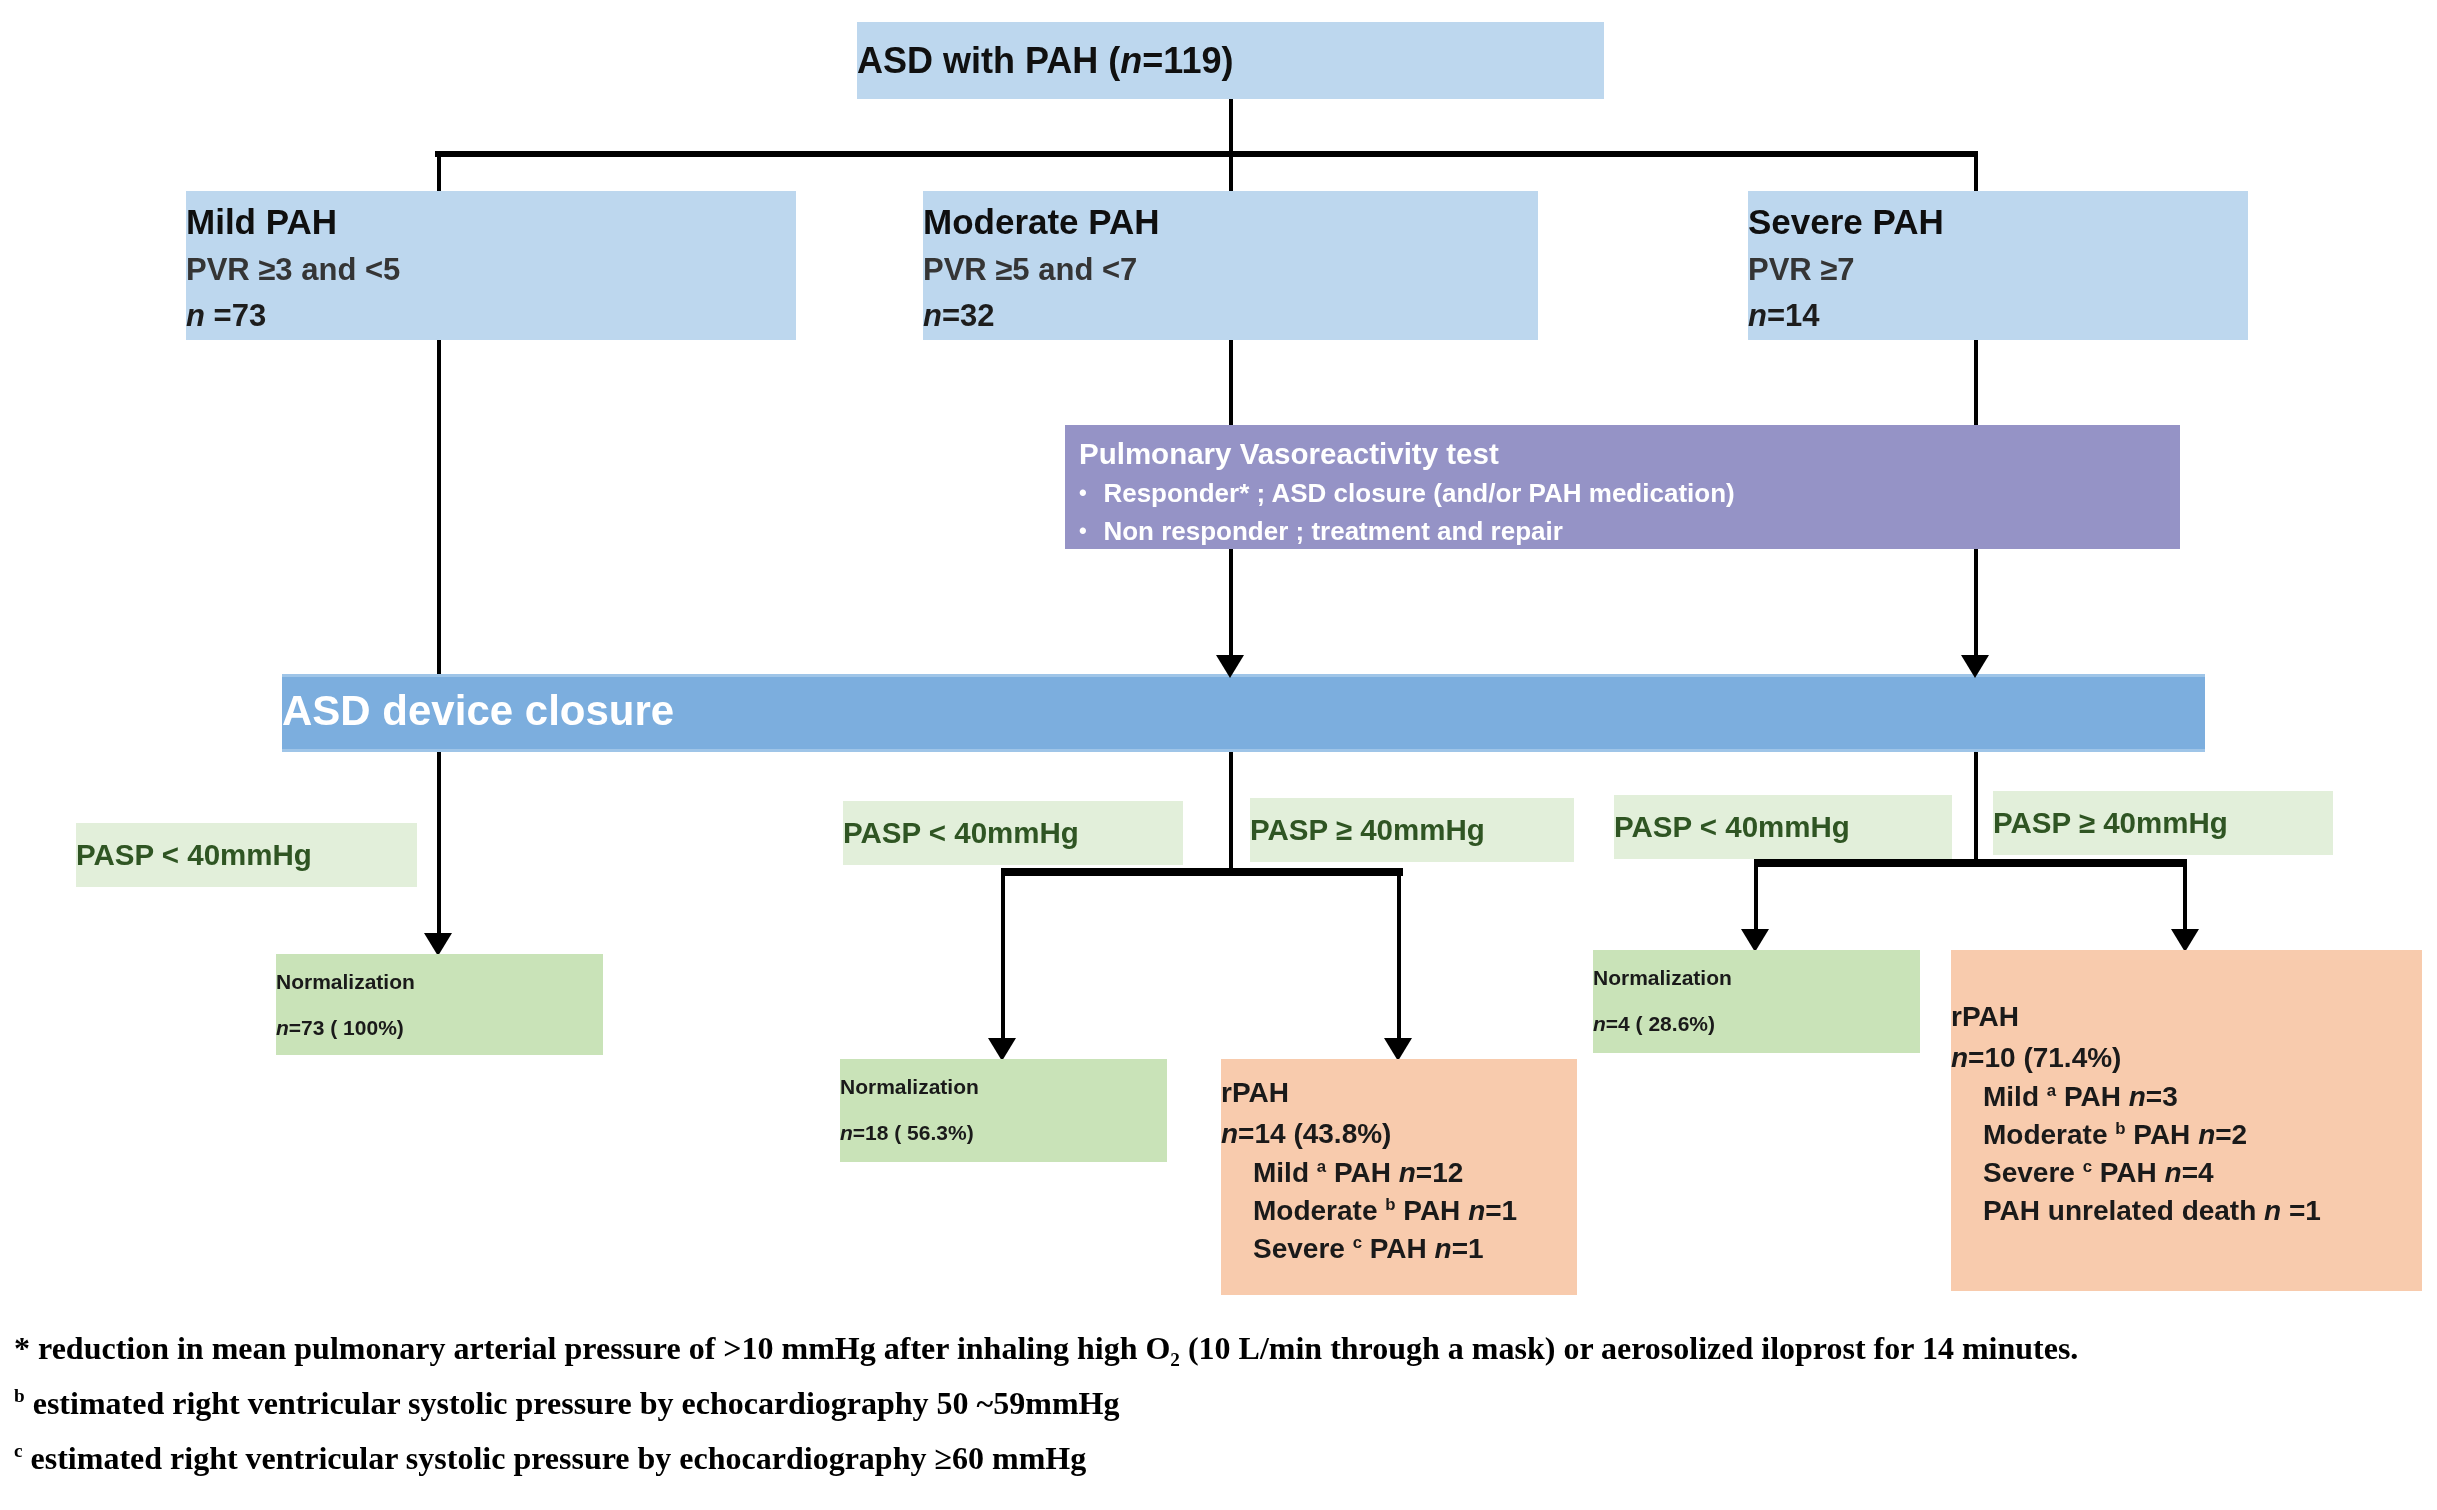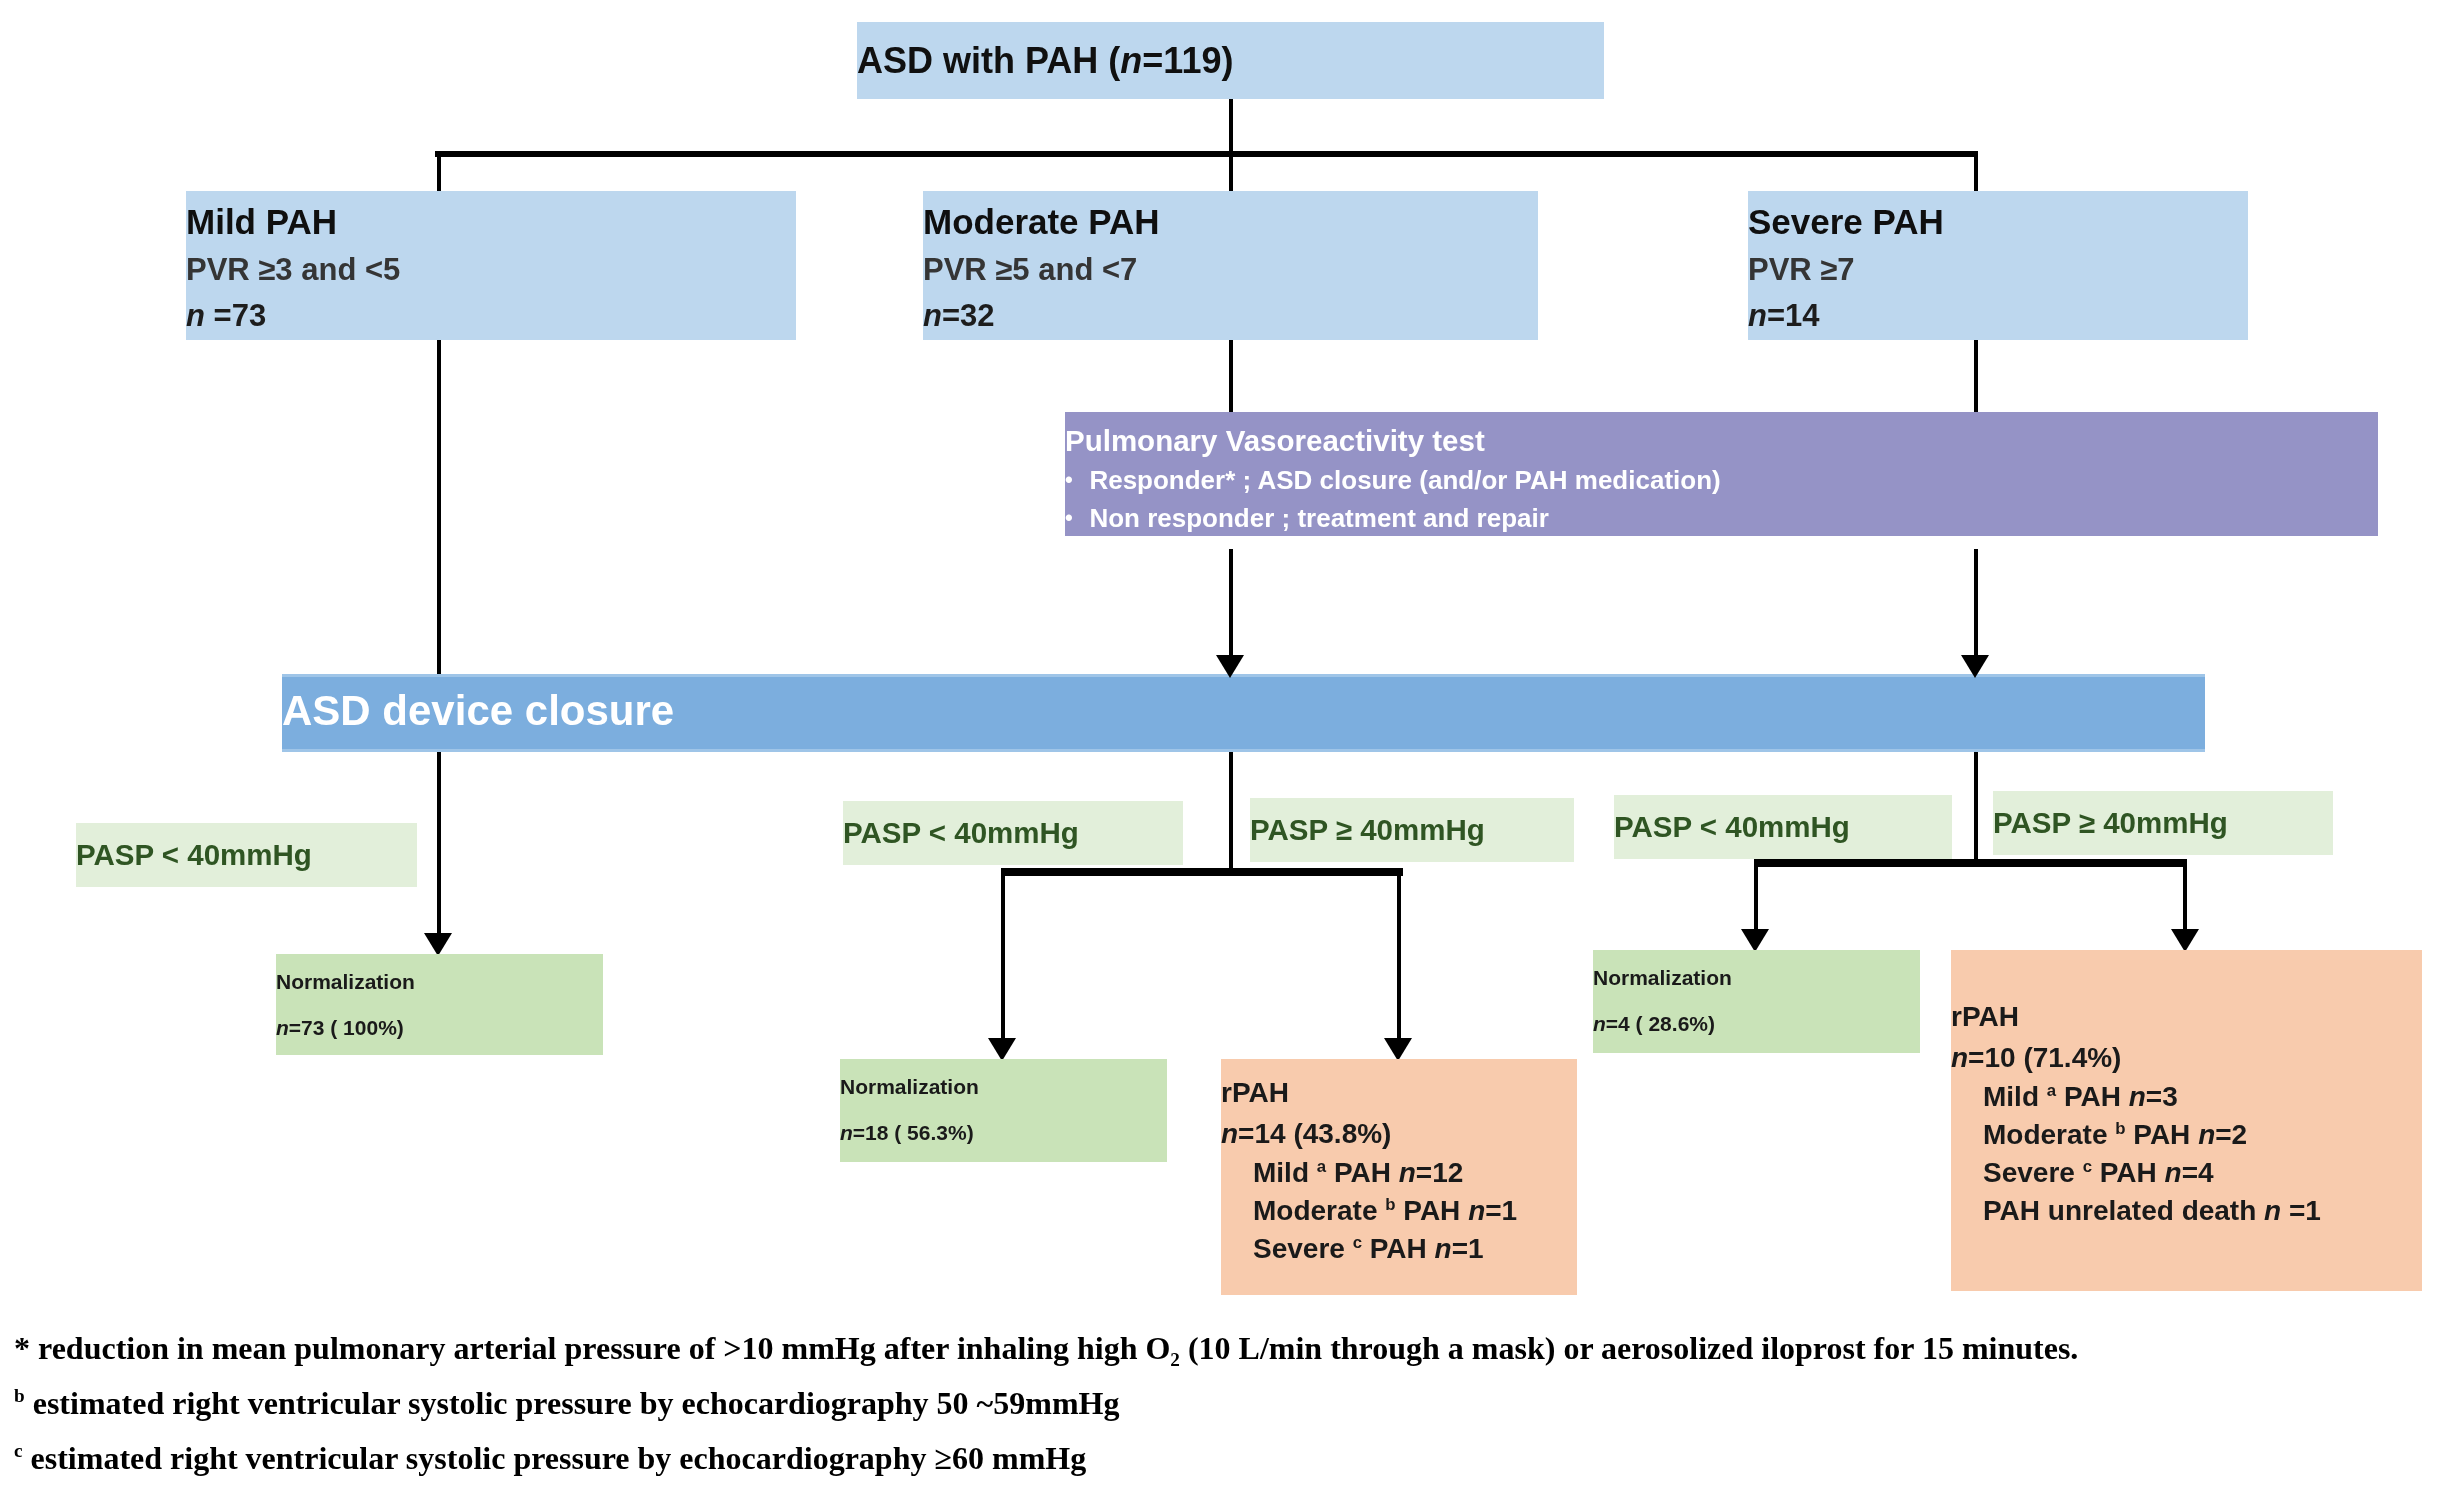--- a/index.html
+++ b/index.html
@@ -61,21 +61,21 @@
   <div class="box blue" style="left:1724px;top:191px;width:500px;height:149px;margin-left:24px;">
     <div class="br-title">Severe PAH</div>
     <div class="br-crit">PVR ≥7</div>
     <div class="br-n"><span class="it">n</span><span>=14</span></div>
   </div>
 
   <div class="vline" style="left:437px;top:340px;width:3.8px;height:335px;"></div>
   <div class="vline" style="left:1229px;top:340px;width:3.8px;height:85px;"></div>
   <div class="vline" style="left:1974px;top:340px;width:3.8px;height:85px;"></div>
 
-  <div class="box purple" style="left:1065px;top:412px;width:1313px;height:124px;">
+  <div class="box purple" style="left:1065px;top:425px;width:1115px;height:124px;padding-left:14px;">
     <div class="pv-title">Pulmonary Vasoreactivity test</div>
     <div class="pv-bullet"><span class="pv-dot">•</span><span>Responder* ; ASD closure (and/or PAH medication)</span></div>
     <div class="pv-bullet"><span class="pv-dot">•</span><span>Non responder ; treatment and repair</span></div>
   </div>
 
   <div class="vline" style="left:1229px;top:549px;width:3.8px;height:106px;"></div>
   <div class="vline" style="left:1974px;top:549px;width:3.8px;height:106px;"></div>
 
   <div class="box banner" style="left:282px;top:674px;width:1923px;height:78px;">
     <div class="banner-label">ASD device closure</div>
@@ -132,19 +132,19 @@
   <div class="box orange" style="left:1951px;top:950px;width:471px;height:341px;padding-top:46px;">
     <div class="rp-line"><span>rPAH</span></div>
     <div class="rp-line"><span class="it">n</span><span>=10 (71.4%)</span></div>
     <div class="rp-sub"><span>Mild </span><sup>a</sup><span> PAH </span><span class="it">n</span><span>=3</span></div>
     <div class="rp-sub"><span>Moderate </span><sup>b</sup><span> PAH </span><span class="it">n</span><span>=2</span></div>
     <div class="rp-sub"><span>Severe </span><sup>c</sup><span> PAH </span><span class="it">n</span><span>=4</span></div>
     <div class="rp-sub"><span>PAH unrelated death </span><span class="it">n</span><span> =1</span></div>
   </div>
 
   <div id="footnotes">
-    <span class="fn-line"><span>* reduction in mean pulmonary arterial pressure of &gt;10 mmHg after inhaling high O</span><sub>2</sub><span> (10 L/min through a mask) or aerosolized iloprost for 15 minutes.</span></span>
+    <span class="fn-line"><span>* reduction in mean pulmonary arterial pressure of &gt;10 mmHg after inhaling high O</span><sub>2</sub><span> (10 L/min through a mask) or aerosolized iloprost for 14 minutes.</span></span>
     <span class="fn-line"><sup>b</sup><span> estimated right ventricular systolic pressure by echocardiography 50 ~59mmHg</span></span>
     <span class="fn-line"><sup>c</sup><span> estimated right ventricular systolic pressure by echocardiography ≥60 mmHg</span></span>
   </div>
 
 </div>
 
 
 </body></html>

